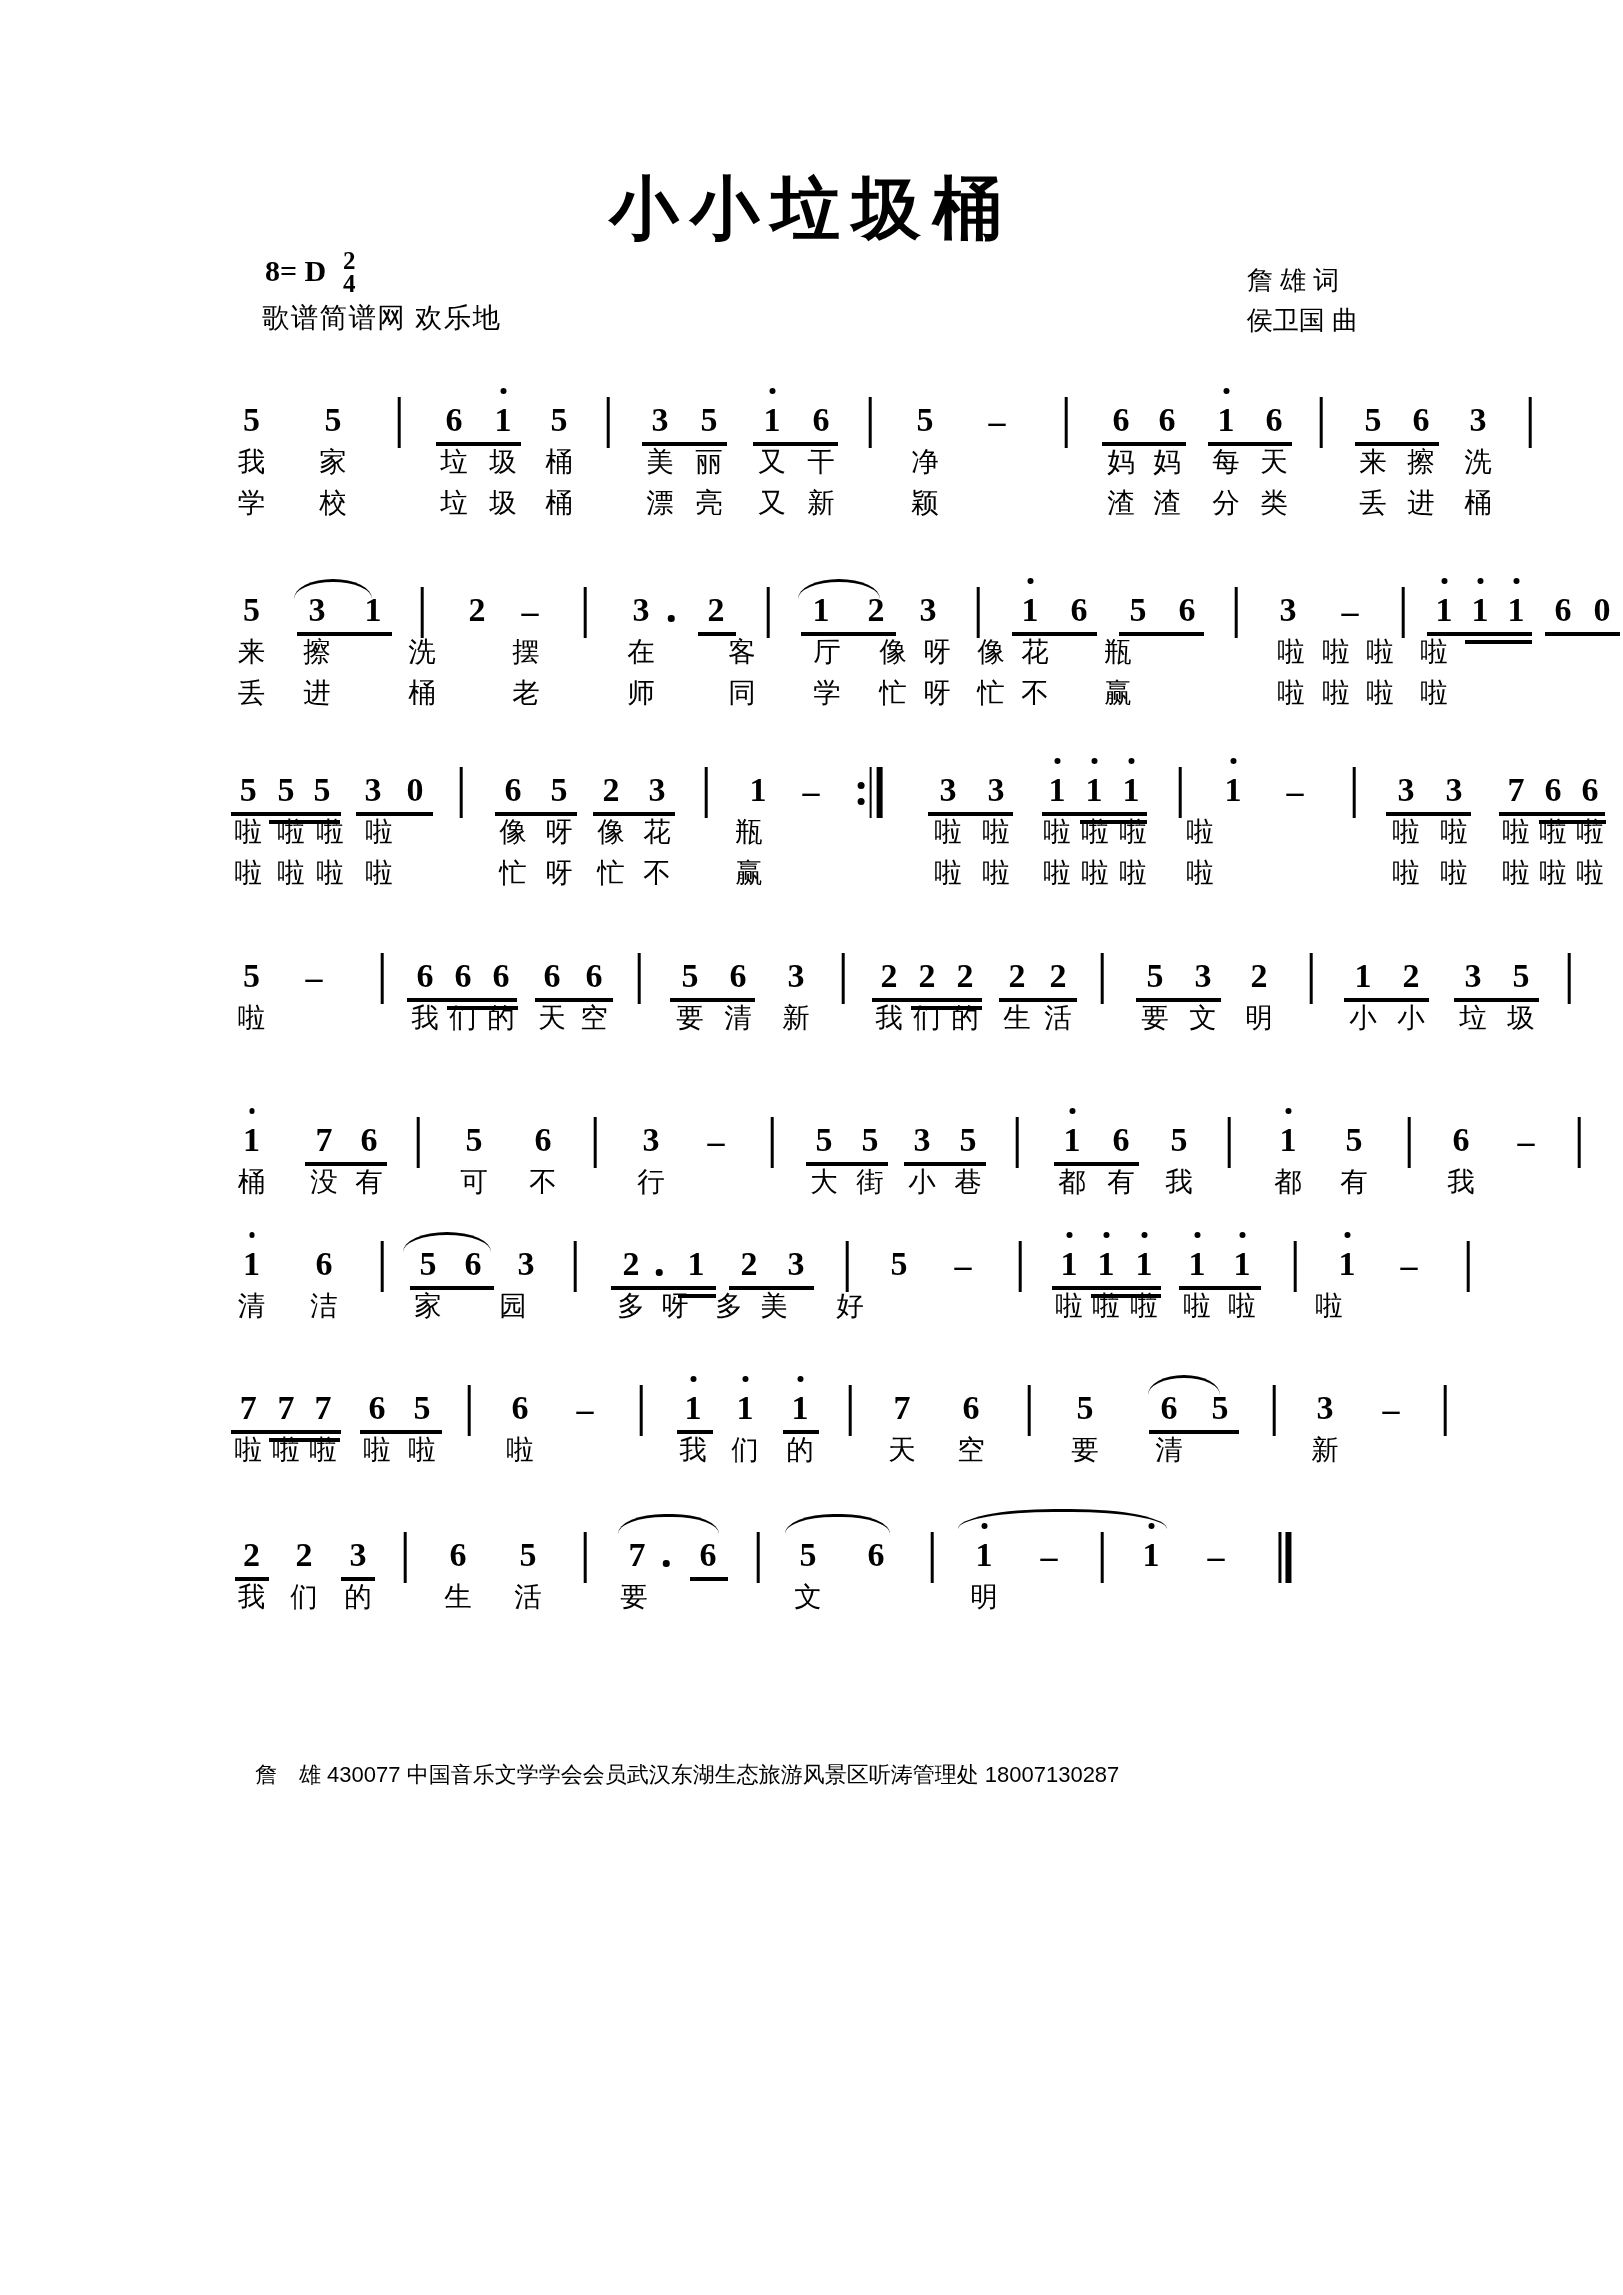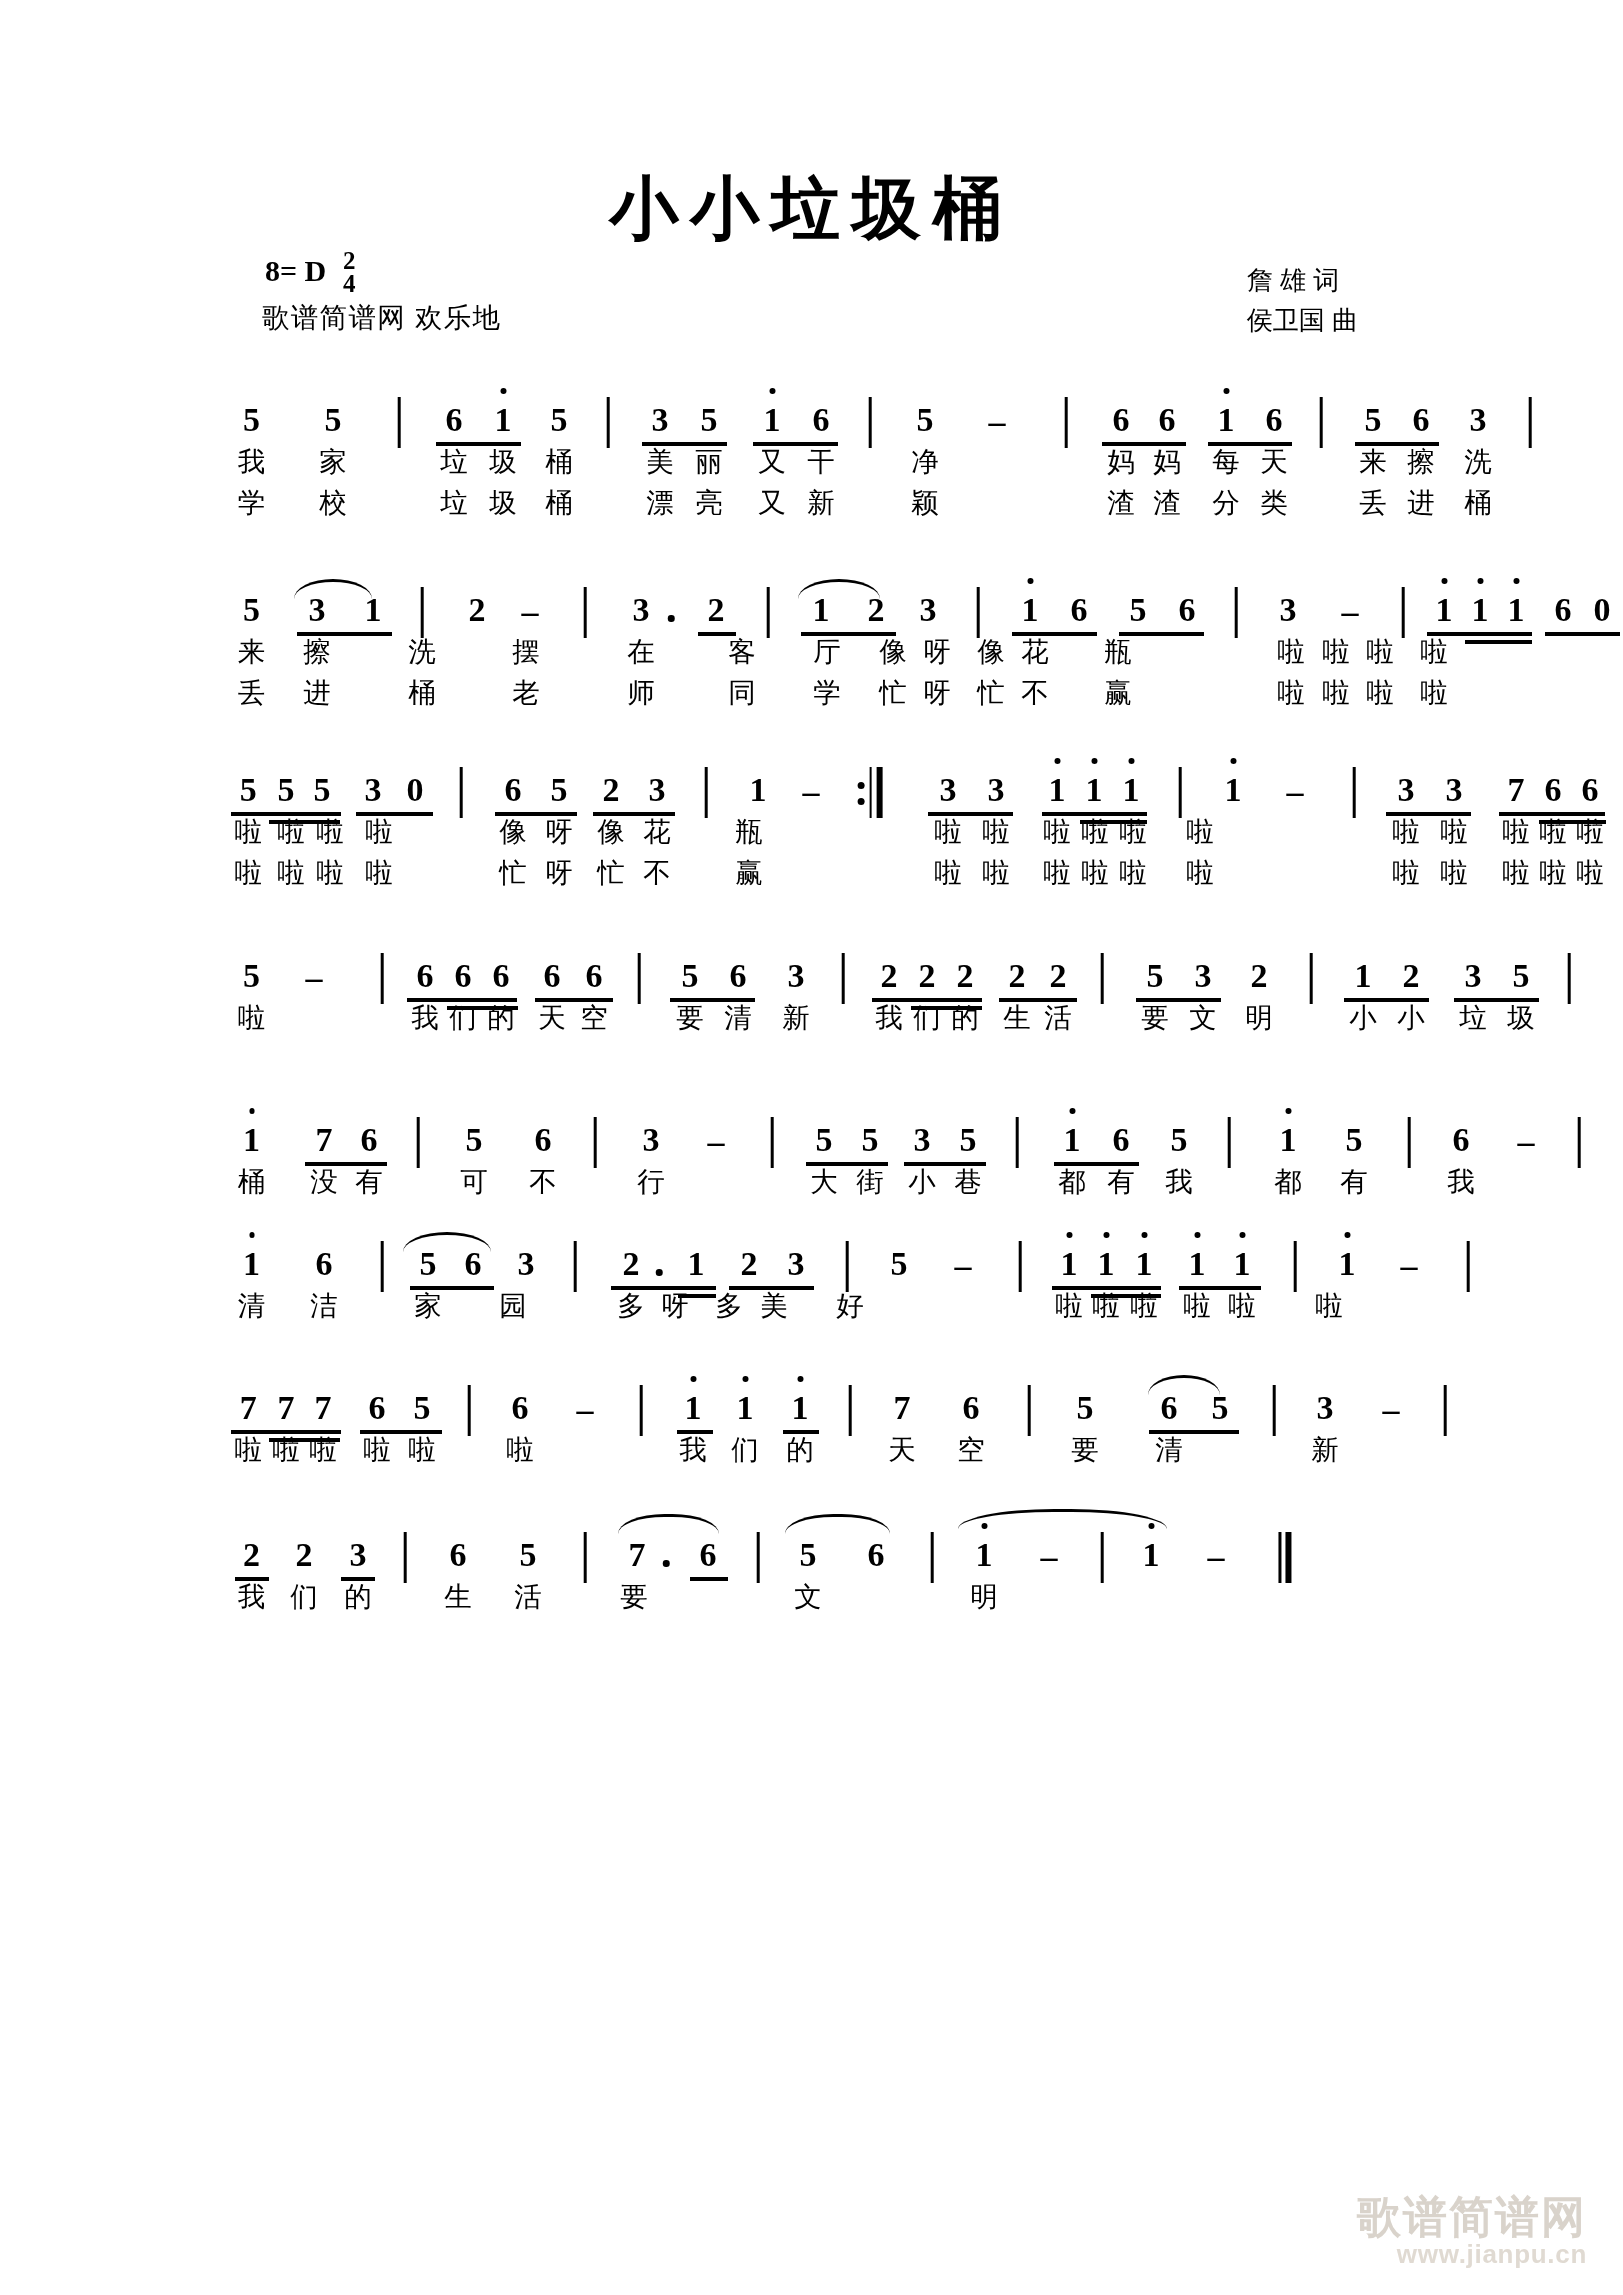--- a/index.html
+++ b/index.html
@@ -762,21 +762,18 @@
       <span class="lyr" style="left:126px;">的</span>
       <span class="lyr" style="left:226px;">生</span>
       <span class="lyr" style="left:296px;">活</span>
       <span class="lyr" style="left:402px;">要</span>
       <span class="lyr" style="left:576px;">文</span>
       <span class="lyr" style="left:752px;">明</span>
     </div>
   </div>
 
   <div class="footer" style="top:1753px;">
-  </div>
-
-  <div class="watermark">
-    <div class="wm1">歌谱简谱网</div>
-    <div class="wm2">www.jianpu.cn</div>
-  </div>
+    <span class="ln">詹　雄  430077  中国音乐文学学会会员武汉东湖生态旅游风景区听涛管理处  18007130287</span>
+  </div>
+
 
 </div>
 
 
 </body></html>

